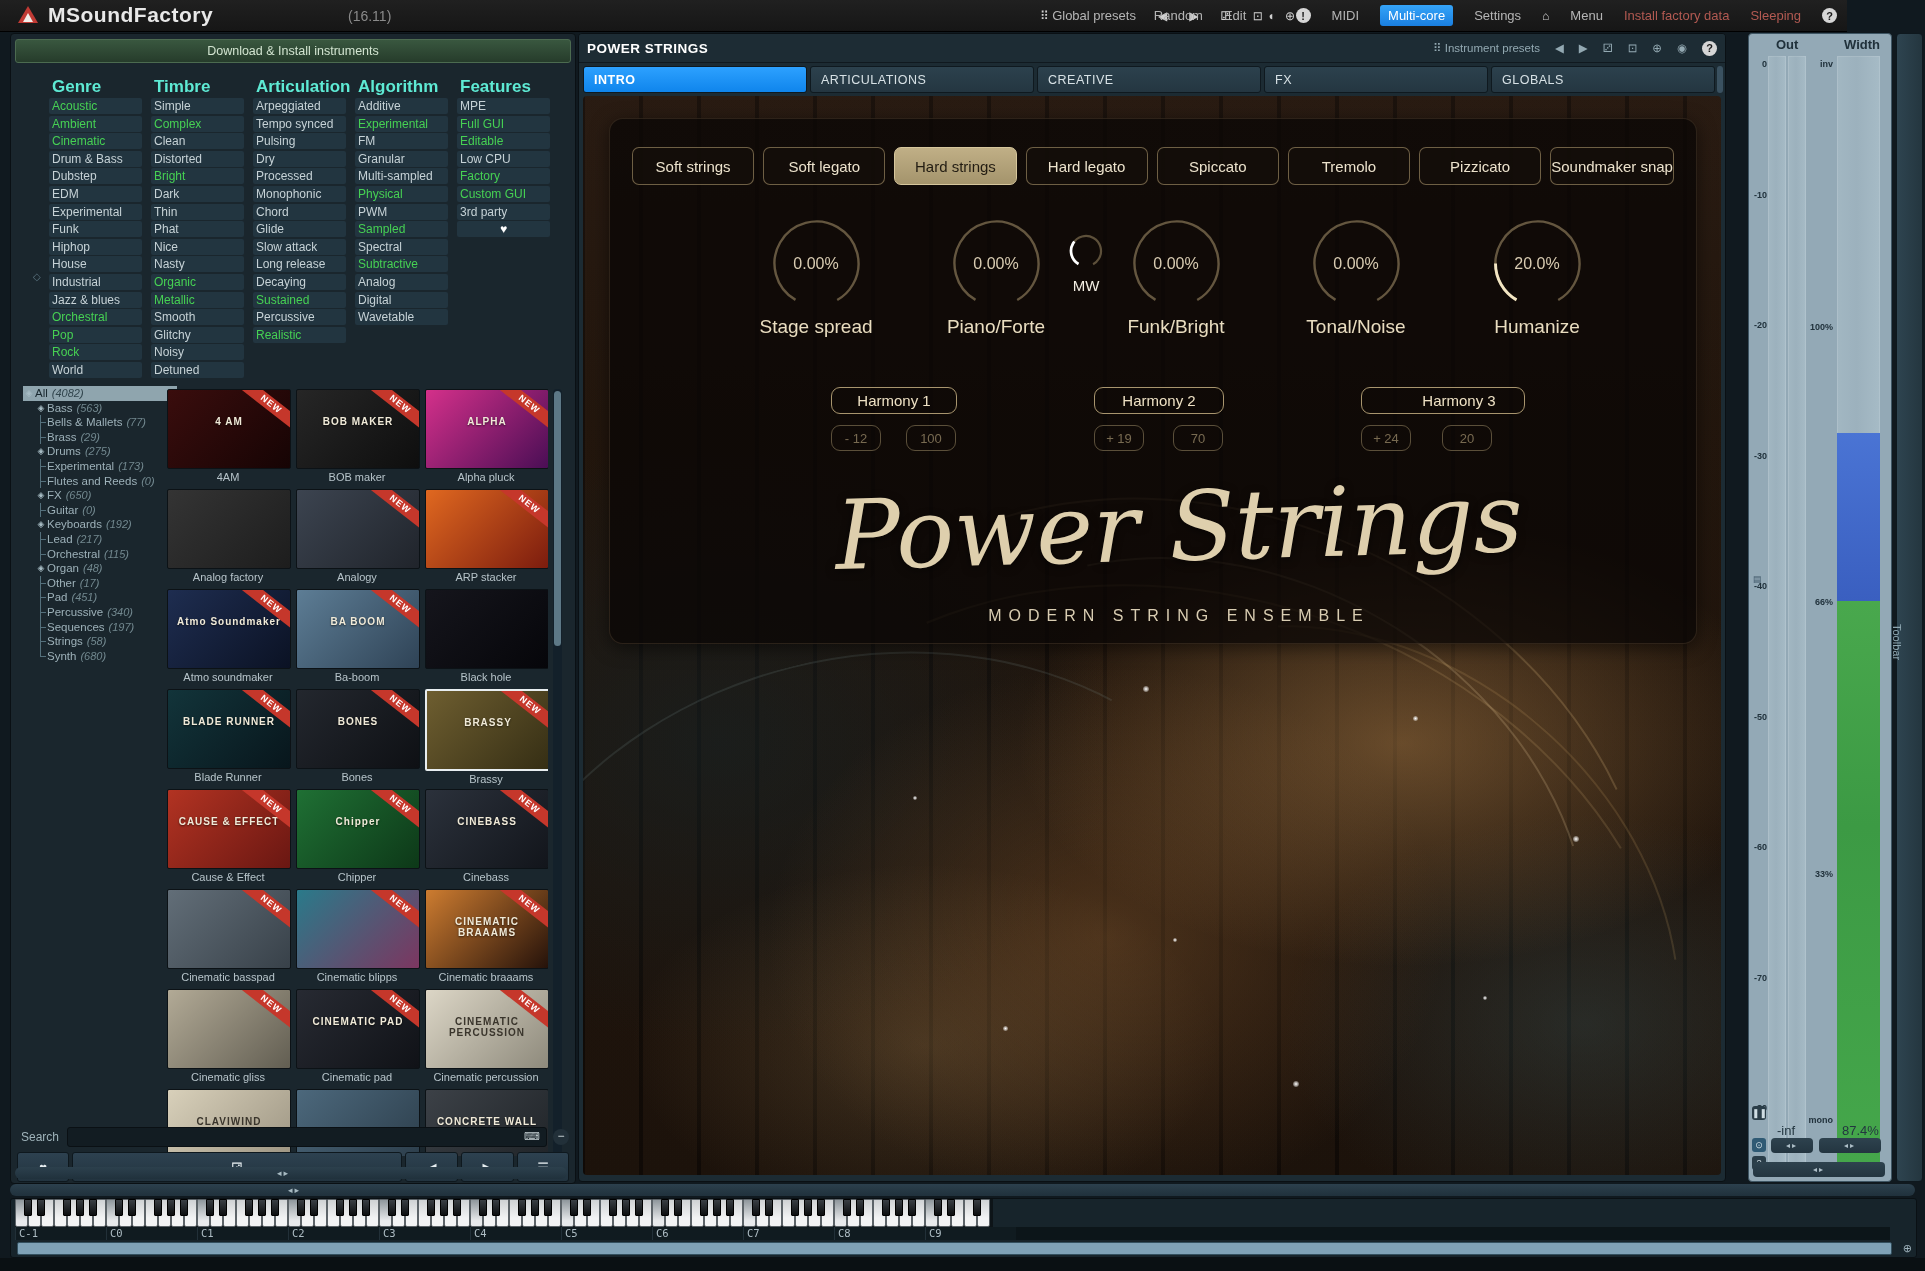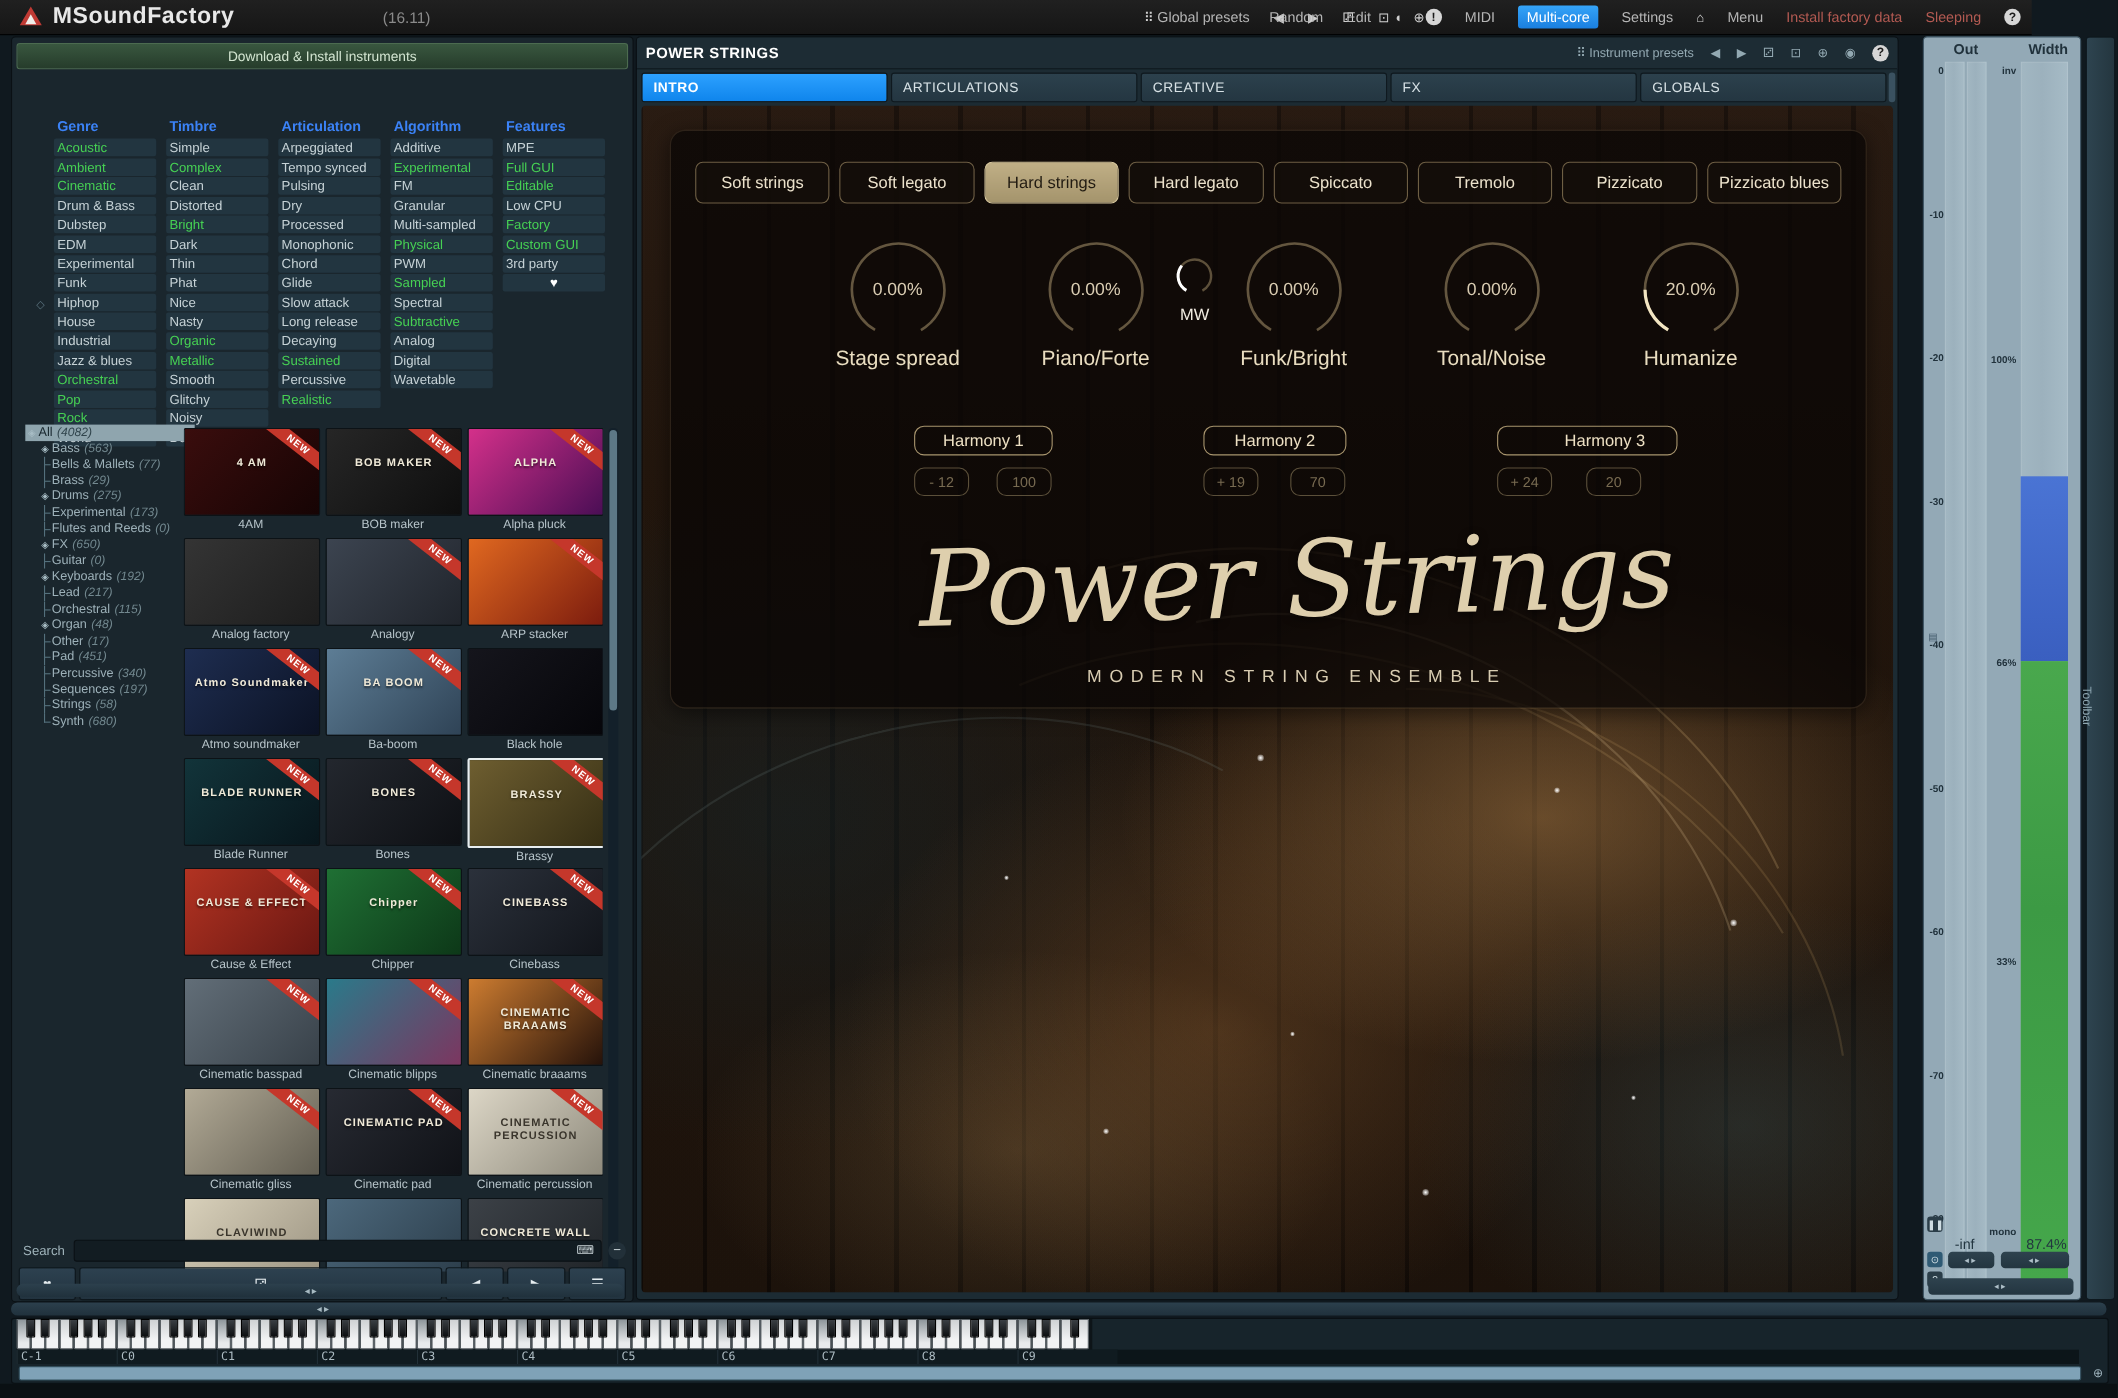--- a/index.html
+++ b/index.html
@@ -21,21 +21,21 @@
   .circ{display:inline-flex;align-items:center;justify-content:center;width:15px;height:15px;border-radius:50%;background:#d6d6d6;color:#1a1a1a;font-size:11px;font-weight:bold;}
 
   
   .panel{position:absolute;background:#1c2b33;border:1px solid #0a1014;border-radius:4px;}
 
   
   #browser{left:10px;top:33px;width:564px;height:1149px;background:#1a262d;}
   #dl-btn{position:absolute;left:4px;top:5px;width:554px;height:22px;background:linear-gradient(#39573f,#263c2b);border:1px solid #4c6b50;border-radius:3px;color:#d2e4d0;font-size:12.5px;display:flex;align-items:center;justify-content:center;}
   #filters{position:absolute;left:38px;top:44px;display:flex;gap:9px;}
   .fcol{width:93px;}
-  .fhead{font-size:13px;font-weight:bold;color:#3b82f6;height:18px;line-height:18px;margin-bottom:2px;padding-left:3px;margin-top:28px;}
+  .fhead{font-size:17px;font-weight:bold;color:#5eead4;height:18px;line-height:18px;margin-bottom:2px;padding-left:3px;}
   .fitem{height:16px;line-height:16px;margin-bottom:1.6px;background:#223540;border-radius:2px;font-size:12px;color:#c6d2d6;padding-left:3px;cursor:default;}
   .fitem.on{color:#46d153;}
   .fitem.hearted{text-align:center;color:#fff;padding-left:0;}
   #fgutter-handle{position:absolute;left:22px;top:237px;color:#5d7682;font-size:10px;}
 
   
   #tree{position:absolute;left:12px;top:352px;width:154px;font-size:11.5px;color:#9db1b9;}
   .trow{height:14.6px;line-height:14.6px;white-space:nowrap;overflow:hidden;display:flex;align-items:center;}
   .trow .cnt{font-style:italic;color:#72888f;margin-left:4px;font-size:11px;}
   .trow.sel{background:#8fa5ae;color:#17262d;}
@@ -605,21 +605,21 @@
 
       <div id="inner">
         <div id="artic-row">
             <div class="abtn">Soft strings</div>
             <div class="abtn">Soft legato</div>
             <div class="abtn active">Hard strings</div>
             <div class="abtn">Hard legato</div>
             <div class="abtn">Spiccato</div>
             <div class="abtn">Tremolo</div>
             <div class="abtn">Pizzicato</div>
-            <div class="abtn">Pizzicato blues</div>
+            <div class="abtn">Soundmaker snap</div>
           </div>
         <div id="knob-row">
             <div class="knob" style="left: 146px; top: 0px;">
               <div class="kcircle"><svg width="89" height="89">
                   <g transform="rotate(120 44.5 44.5)">
                     <circle cx="44.5" cy="44.5" r="42" fill="none" stroke="rgba(170,150,110,.55)" stroke-width="2.4" stroke-dasharray="219.9114857512855 263.89378290154264"></circle>
                   </g>
                 </svg><div class="kval">0.00%</div></div>
               <div class="klabel">Stage spread</div>
             </div>

